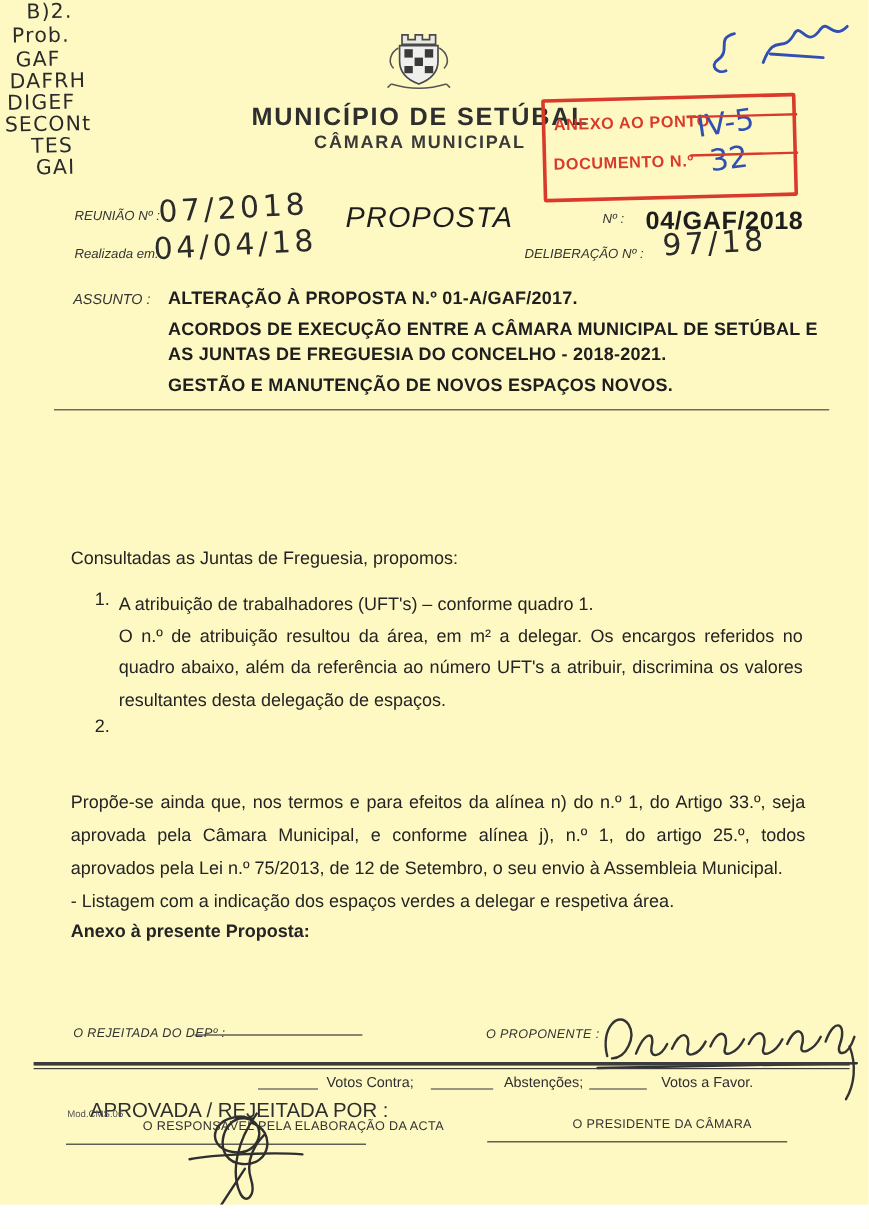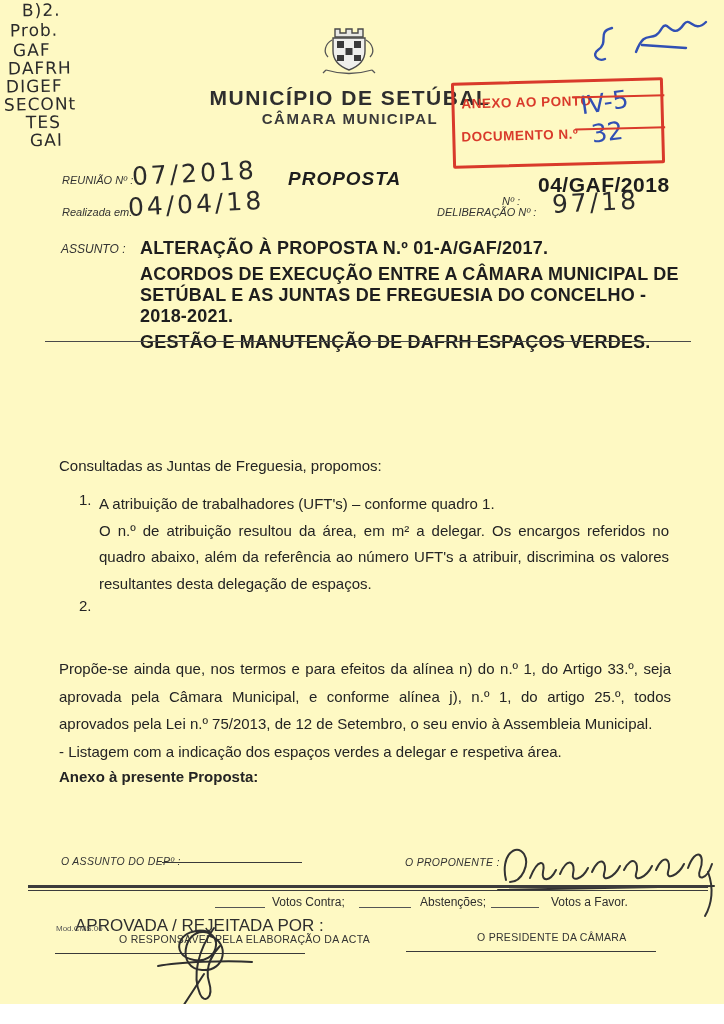--- a/index.html
+++ b/index.html
@@ -19,25 +19,25 @@
   
   .stamp{border:3px solid #d93a2b;border-radius:2px;transform:rotate(-1.5deg);
          width:206px;height:80px;color:#d93a2b;}
   .stamp-lbl{position:absolute;font-weight:bold;font-size:13.5px;letter-spacing:.5px;white-space:nowrap;}
   .stamp-hand{position:absolute;font-family:"DejaVu Sans",sans-serif;color:#3150b4;white-space:nowrap;}
   .stamp-uline{position:absolute;border-bottom:2px solid #d93a2b;}
 
   
   .lbl{font-style:italic;font-size:11px;font-variant:small-caps;color:#333;white-space:nowrap;}
   .lbl-plain{font-style:italic;font-size:11px;color:#333;white-space:nowrap;}
-  .proposta{font-style:italic;font-weight:bold;font-size:19px;letter-spacing:1px;color:#1d1d1d;}
+  .proposta{font-style:italic;font-weight:normal;font-size:24px;letter-spacing:1px;color:#1d1d1d;}
   .num-bold{font-weight:bold;font-size:21px;letter-spacing:.5px;color:#1d1d1d;white-space:nowrap;}
 
   
-  .subject-line{font-weight:bold;font-size:18px;line-height:21px;letter-spacing:.2px;color:#1e1e1e;margin-bottom:5px;}
+  .subject-line{font-weight:bold;font-size:15px;line-height:21px;letter-spacing:.2px;color:#1e1e1e;margin-bottom:5px;}
 
   .rule{border-top:1px solid #4a4a4a;height:0;}
   .para{font-size:15px;line-height:27.5px;text-align:justify;color:#242424;}
   .list-num{font-size:15px;color:#242424;}
 
   
   .foot-lbl{font-style:italic;font-size:10.5px;font-variant:small-caps;letter-spacing:.3px;color:#333;white-space:nowrap;}
   .vote-lbl{font-size:12px;color:#2e2e2e;white-space:nowrap;}
   .sc{font-variant:small-caps;}
   .uline{border-bottom:1.3px solid #555;}
@@ -106,30 +106,30 @@
     <div class="stamp-lbl" style="left:6px;top:44px;">DOCUMENTO N.º</div>
     <div class="stamp-hand" style="left:136px;top:36px;font-size:25px;transform:rotate(-6deg);">32</div>
     <div class="stamp-uline" style="left:120px;top:46px;width:90px;"></div>
   </div>
 
   <div class="abs lbl" style="left:62px;top:174px;">REUNIÃO Nº :</div>
   <div class="abs ink hand" style="left:132px;top:162px;">07/2018</div>
   <div class="abs lbl-plain" style="left:62px;top:206px;">Realizada em:</div>
   <div class="abs ink hand" style="left:128px;top:193px;">04/04/18</div>
   <div class="abs proposta" style="left:288px;top:168px;">PROPOSTA</div>
-  <div class="abs lbl" style="left:502px;top:177px;margin-top:18px;">Nº :</div>
+  <div class="abs lbl" style="left:502px;top:177px;">Nº :</div>
   <div class="abs num-bold" style="left:538px;top:173px;">04/GAF/2018</div>
   <div class="abs lbl" style="left:437px;top:206px;">DELIBERAÇÃO Nº :</div>
   <div class="abs ink hand" style="left:552px;top:190px;">97/18</div>
 
   <div class="abs lbl" style="left:61px;top:242px;font-size:12px;">ASSUNTO :</div>
   <div class="abs" style="left:140px;top:238px;width:552px;">
     <div class="subject-line">ALTERAÇÃO À PROPOSTA N.º 01-A/GAF/2017.</div>
     <div class="subject-line">ACORDOS DE EXECUÇÃO ENTRE A CÂMARA MUNICIPAL DE SETÚBAL E AS JUNTAS DE FREGUESIA DO CONCELHO - 2018-2021.</div>
-    <div class="subject-line" style="margin-top:2px;">GESTÃO E MANUTENÇÃO DE DAFRH ESPAÇOS VERDES.</div>
+    <div class="subject-line" style="margin-top:2px;">GESTÃO E MANUTENÇÃO DE NOVOS ESPAÇOS NOVOS.</div>
   </div>
 
   <div class="abs rule" style="left:45px;top:341px;width:646px;"></div>
 
   <div class="abs para" style="left:59px;top:452px;width:612px;text-align:left;">Consultadas as Juntas de Freguesia, propomos:</div>
 
   <div class="abs list-num" style="left:79px;top:491px;">1.</div>
   <div class="abs" style="left:99px;top:491px;width:570px;">
     <div class="para" style="line-height:26.5px;text-align:left;">A atribuição de trabalhadores (UFT's) – conforme quadro 1.</div>
     <div class="para" style="line-height:26.5px;">O n.º de atribuição resultou da área, em m² a delegar. Os encargos referidos no quadro abaixo, além da referência ao número UFT's a atribuir, discrimina os valores resultantes desta delegação de espaços.</div>
@@ -137,21 +137,21 @@
 
   <div class="abs list-num" style="left:79px;top:597px;">2.</div>
 
   <div class="abs para" style="left:59px;top:655px;width:612px;">Propõe-se ainda que, nos termos e para efeitos da alínea n) do n.º 1, do Artigo 33.º, seja aprovada pela Câmara Municipal, e conforme alínea j), n.º 1, do artigo 25.º, todos aprovados pela Lei n.º 75/2013, de 12 de Setembro, o seu envio à Assembleia Municipal.</div>
 
   <div class="abs" style="left:59px;top:739px;width:612px;">
     <div class="para" style="line-height:25px;text-align:left;">- Listagem com a indicação dos espaços verdes a delegar e respetiva área.</div>
     <div class="para" style="line-height:25px;text-align:left;font-weight:600;">Anexo à presente Proposta:</div>
   </div>
 
-  <div class="abs foot-lbl" style="left:61px;top:855px;">O ASSUNTO DO DEPº :</div>
+  <div class="abs foot-lbl" style="left:61px;top:855px;">O REJEITADA DO DEPº :</div>
   <div class="abs sigline" style="left:162px;top:862px;width:140px;"></div>
   <div class="abs foot-lbl" style="left:405px;top:856px;">O PROPONENTE :</div>
   <div class="abs" style="left:490px;top:828px;">
     <svg width="232" height="92" viewBox="0 0 232 92">
       <g fill="none" stroke="#333" stroke-width="2" stroke-linecap="round">
         <path d="M16 52 C 10 28 26 14 34 26 C 40 36 32 54 20 54"></path>
         <path d="M40 50 C 48 30 56 32 53 44 C 51 54 60 54 66 42"></path>
         <path d="M70 46 C 78 28 86 34 83 46 C 81 54 92 52 98 40"></path>
         <path d="M102 44 C 110 26 118 34 114 46 C 112 54 124 50 130 38"></path>
         <path d="M134 42 C 142 26 150 34 146 46 C 144 54 156 50 162 38"></path>

